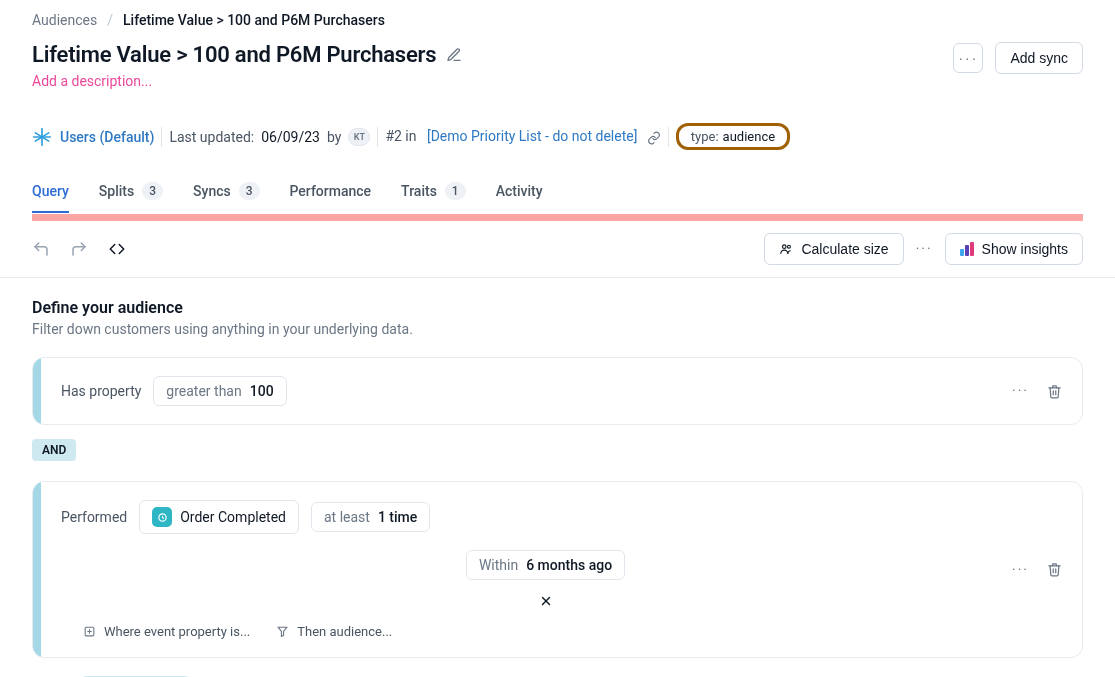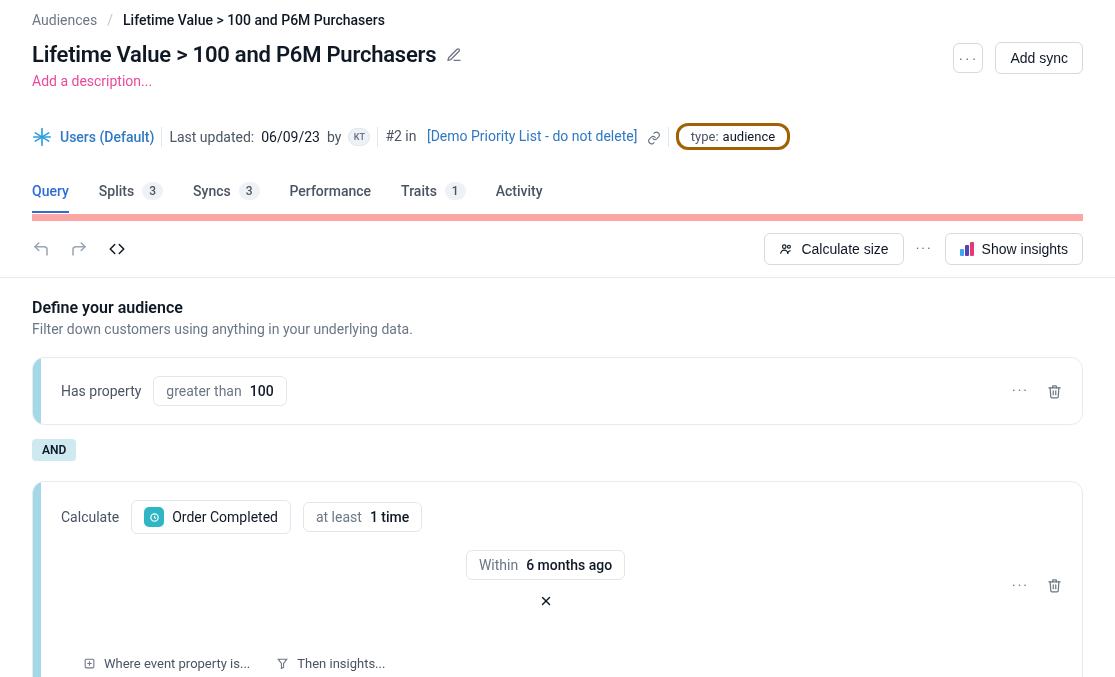--- a/index.html
+++ b/index.html
@@ -165,21 +165,21 @@
       display: inline-flex; align-items: center; justify-content: center;
       background: #cfe9f0; color: #0f1825;
       font-size: 12px; font-weight: 600;
       border-radius: 4px; padding: 4px 10px;
       margin-top: 14px;
     }
     
     .cond-main-wrap { flex: 1; display: flex; flex-direction: column; gap: 16px; }
     .sub-row { display: flex; align-items: center; gap: 14px; padding-left: 18px; flex-direction: column; }
     .remove-x { display: inline-flex; color: #0f1825; cursor: pointer; }
-    .helper-row { display: flex; align-items: center; gap: 26px; padding-left: 22px; margin-top: 32px; }
+    .helper-row { display: flex; align-items: center; gap: 26px; padding-left: 22px; }
     .helper-link {
       display: inline-flex; align-items: center; gap: 8px;
       color: #4a5563; font-size: 13px; cursor: pointer;
     }
     .helper-link .mini-icon { display: inline-flex; color: #6b7785; }
     .add-filter-btn {
       display: inline-flex; align-items: center; gap: 10px;
       background: #cfe9f0; color: #0f1825;
       border: none; border-radius: 6px;
       padding: 10px 16px; font-size: 14px; font-weight: 500;
@@ -365,21 +365,21 @@
   </div>
 
   <div class="and-chip">AND</div>
 
   
   <div class="cond-card">
     <div class="cond-stripe"></div>
     <div class="cond-body col">
       <div class="cond-main-wrap">
         <div class="cond-left">
-          <span class="cond-label">Calculate</span>
+          <span class="cond-label">Performed</span>
           <span class="chip">
             <span class="chip-icon teal">
               <svg width="11" height="11" viewBox="0 0 24 24" fill="none" stroke="#fff" stroke-width="2.5">
                   <circle cx="12" cy="12" r="8"></circle>
                   <polyline points="12 8 12 12 15 14"></polyline>
                 </svg>
             </span>
             <span>Order Completed</span>
           </span>
           <span class="chip text-chip">
@@ -409,21 +409,21 @@
                 </svg>
             </span>
             <span>Where event property is...</span>
           </span>
           <span class="helper-link">
             <span class="mini-icon">
               <svg width="13" height="13" viewBox="0 0 24 24" fill="none" stroke="currentColor" stroke-width="2">
                   <polygon points="4 4 20 4 14 12 14 19 10 21 10 12"></polygon>
                 </svg>
             </span>
-            <span>Then insights...</span>
+            <span>Then audience...</span>
           </span>
         </div>
       </div>
       <div class="cond-actions" style="align-self:center">
         <span class="cond-action-icon">
             <span class="dots-h">···</span>
           </span>
         <span class="cond-action-icon">
           <svg width="15" height="15" viewBox="0 0 24 24" fill="none" stroke="currentColor" stroke-width="2" stroke-linecap="round">
               <polyline points="3 6 5 6 21 6"></polyline>

